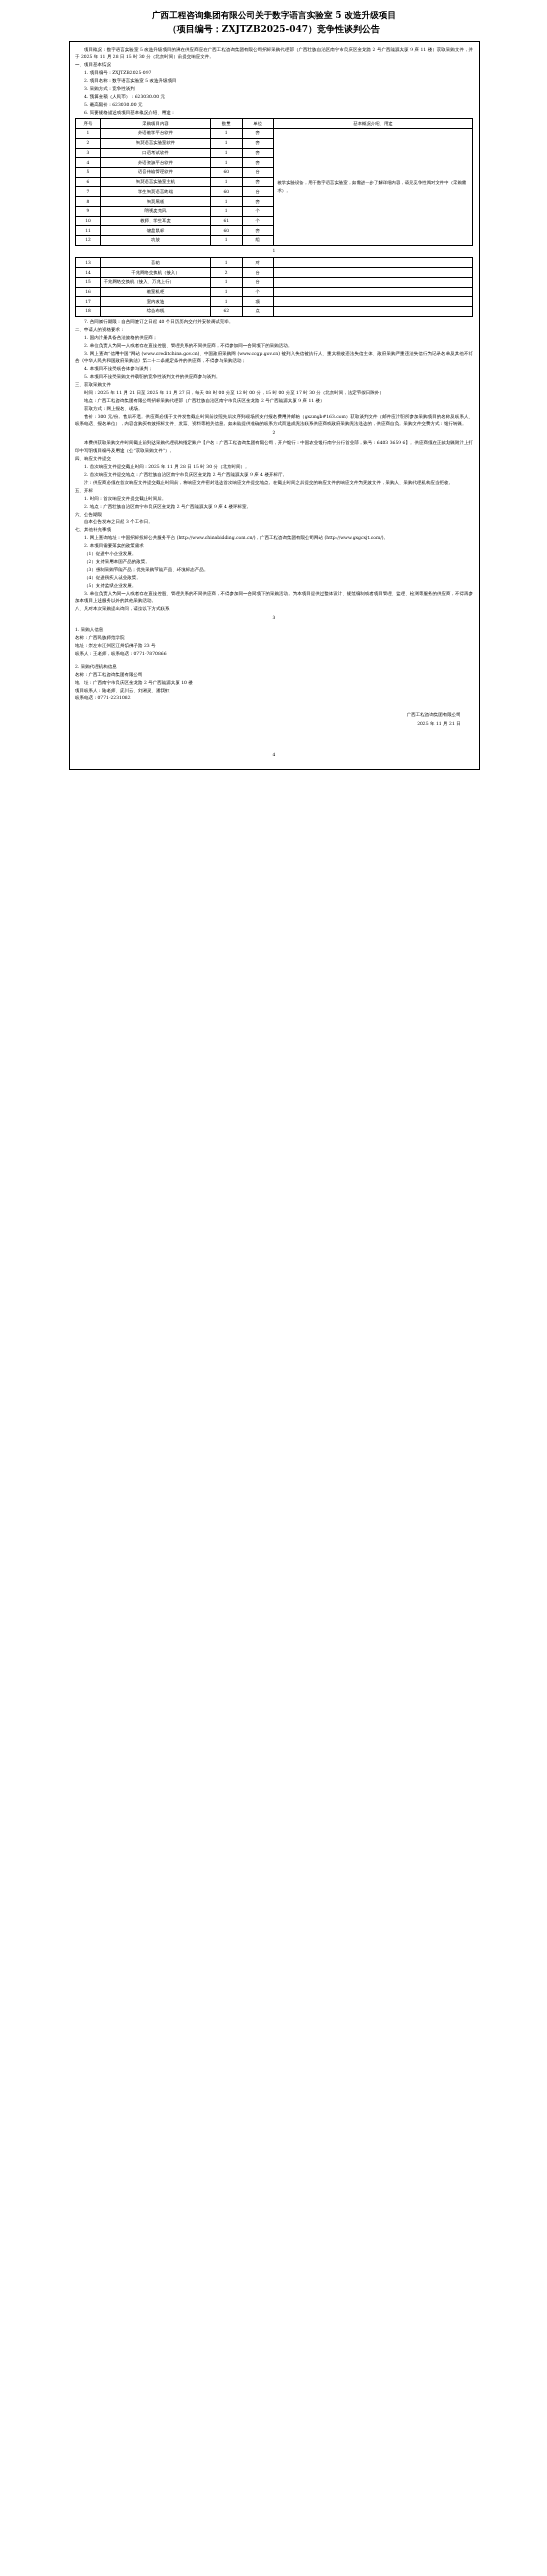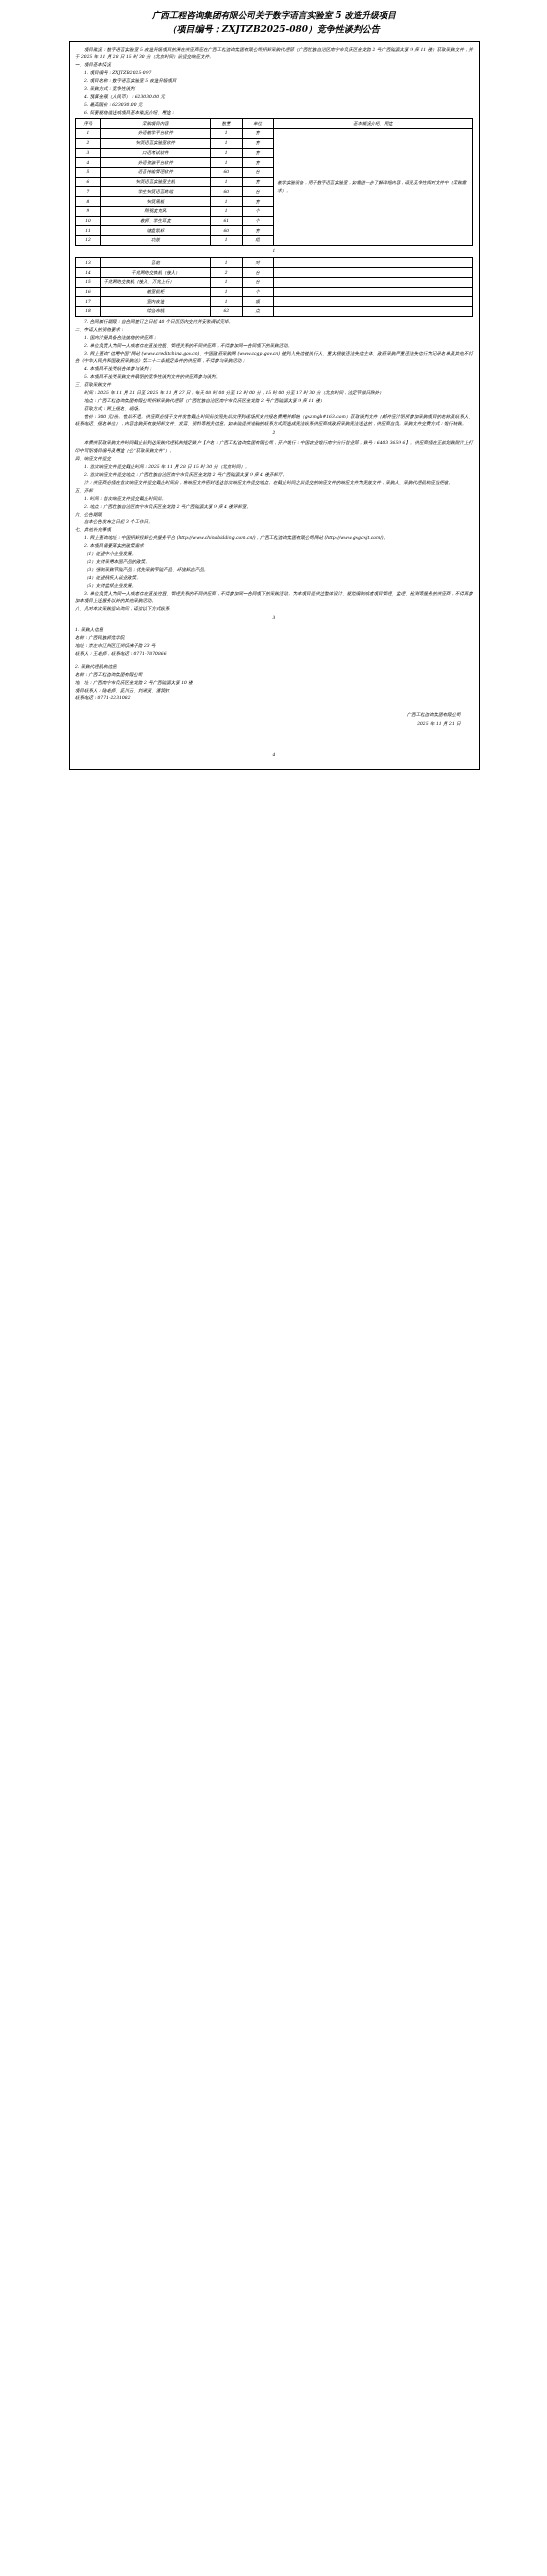--- a/index.html
+++ b/index.html
@@ -6,21 +6,20 @@
   html, body { margin:0; padding:0; }
   body {
     width: 548px;
     background: #ffffff;
     font-family: "DejaVu Sans", "Liberation Sans", sans-serif;
     color: #000;
   }
   .page {
     width: 548px;
     padding: 6.8px 0 0 0;
-    font-style: italic;
   }
   .doc-title {
     text-align: center;
     font-weight: bold;
     font-size: 8.6px;
     line-height: 1.55;
     margin: 2.7px auto 4.1px auto;
     width: 479px;
     font-family: "DejaVu Serif", "Liberation Serif", serif;
   }
@@ -89,21 +88,21 @@
   }
   .spacer-lg { height: 12.3px; }
 </style>
 </head>
 <body>
 
 <div class="page">
 
   <div class="doc-title">
     <div>广西工程咨询集团有限公司关于数字语言实验室 5 改造升级项目</div>
-    <div class="line3">（项目编号：ZXJTZB2025-080）竞争性谈判公告</div>
+    <div class="line3">（项目编号：ZXJTZB2025-047）竞争性谈判公告</div>
   </div>
 
   <div class="body-col">
     <div class="frame">
 
       <p class="t ind">项目概况：数字语言实验室 5 改造升级项目的潜在供应商应在广西工程咨询集团有限公司招标采购代理部（广西壮族自治区南宁市良庆区金龙路 2 号广西能源大厦 9 座 11 楼）获取采购文件，并于 2025 年 11 月 28 日 15 时 30 分（北京时间）前提交响应文件。</p>
 
       <p class="t sec">一、项目基本情况</p>
       <p class="t ind">1. 项目编号：ZXJTZB2025-097</p>
       <p class="t ind">2. 项目名称：数字语言实验室 5 改造升级项目</p>

